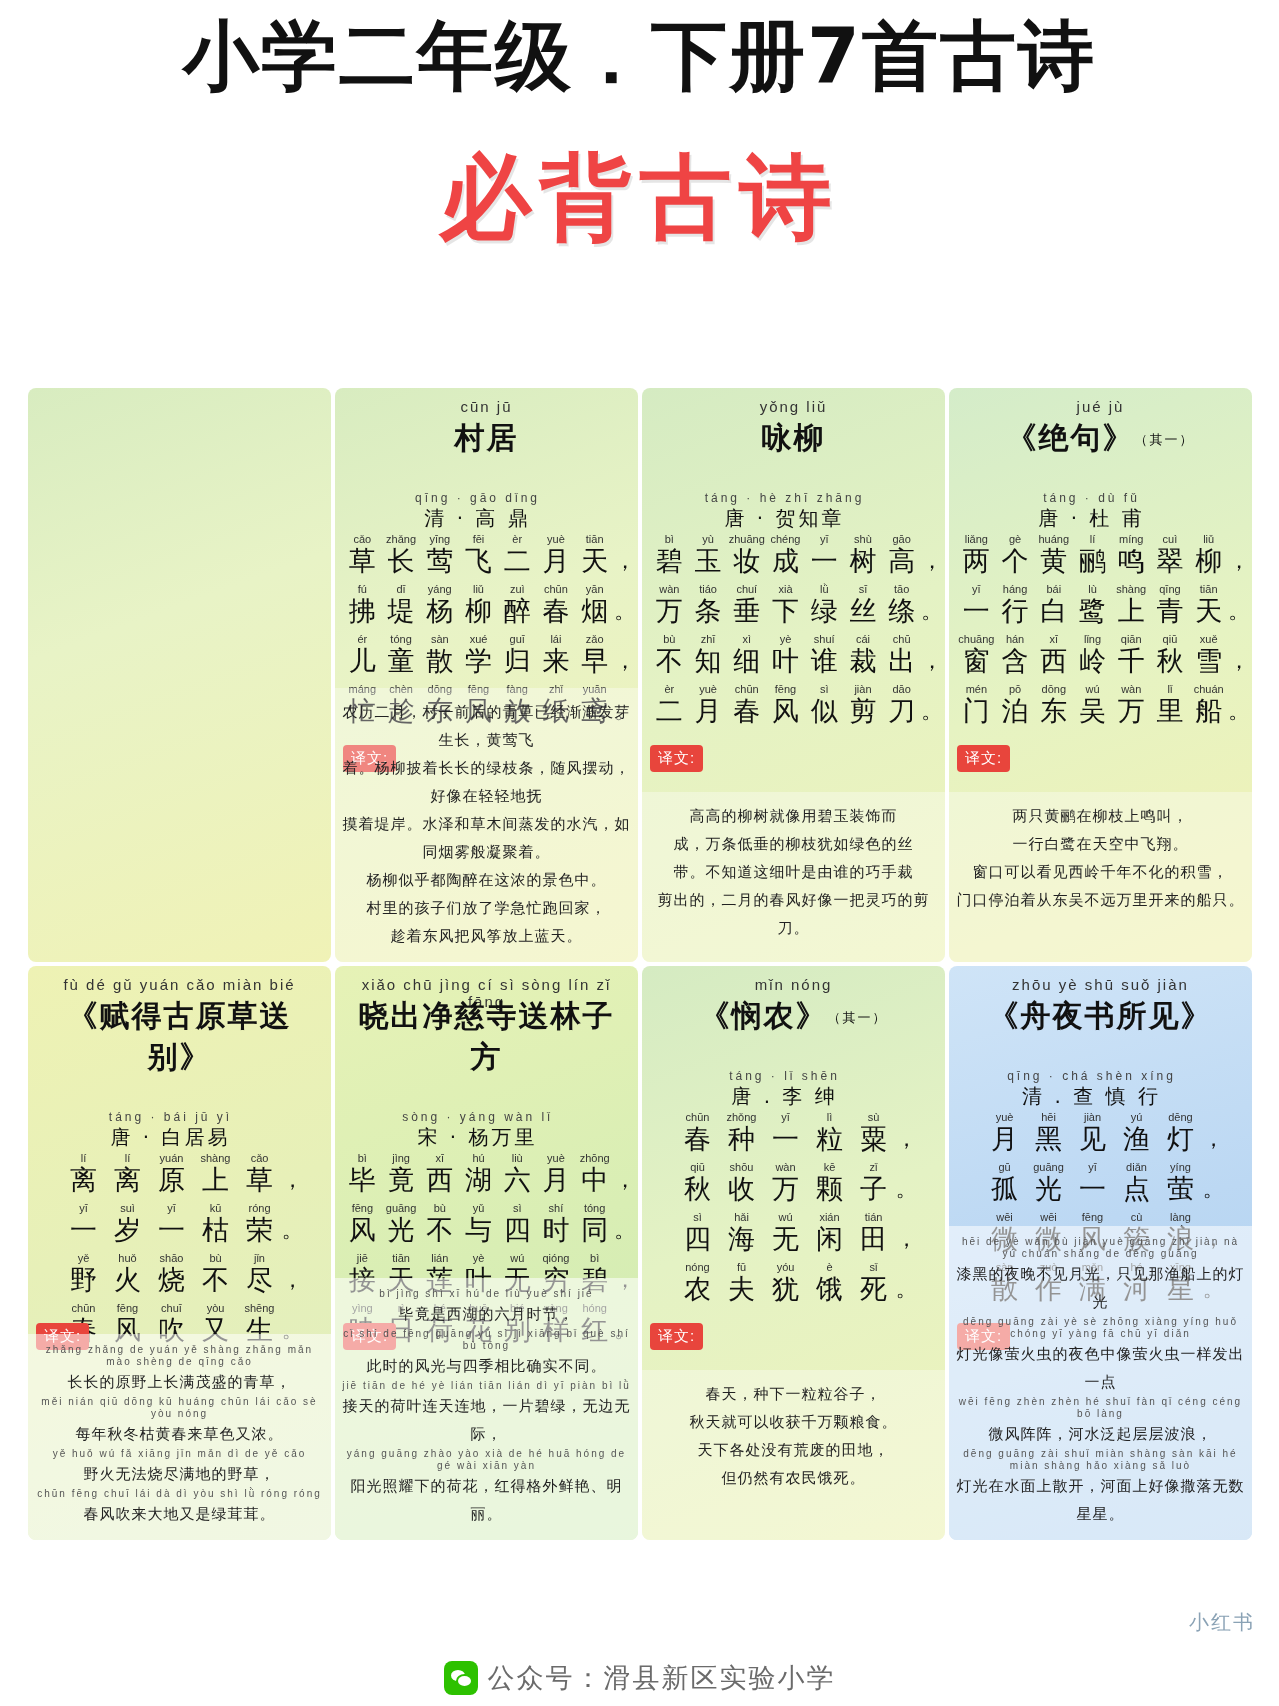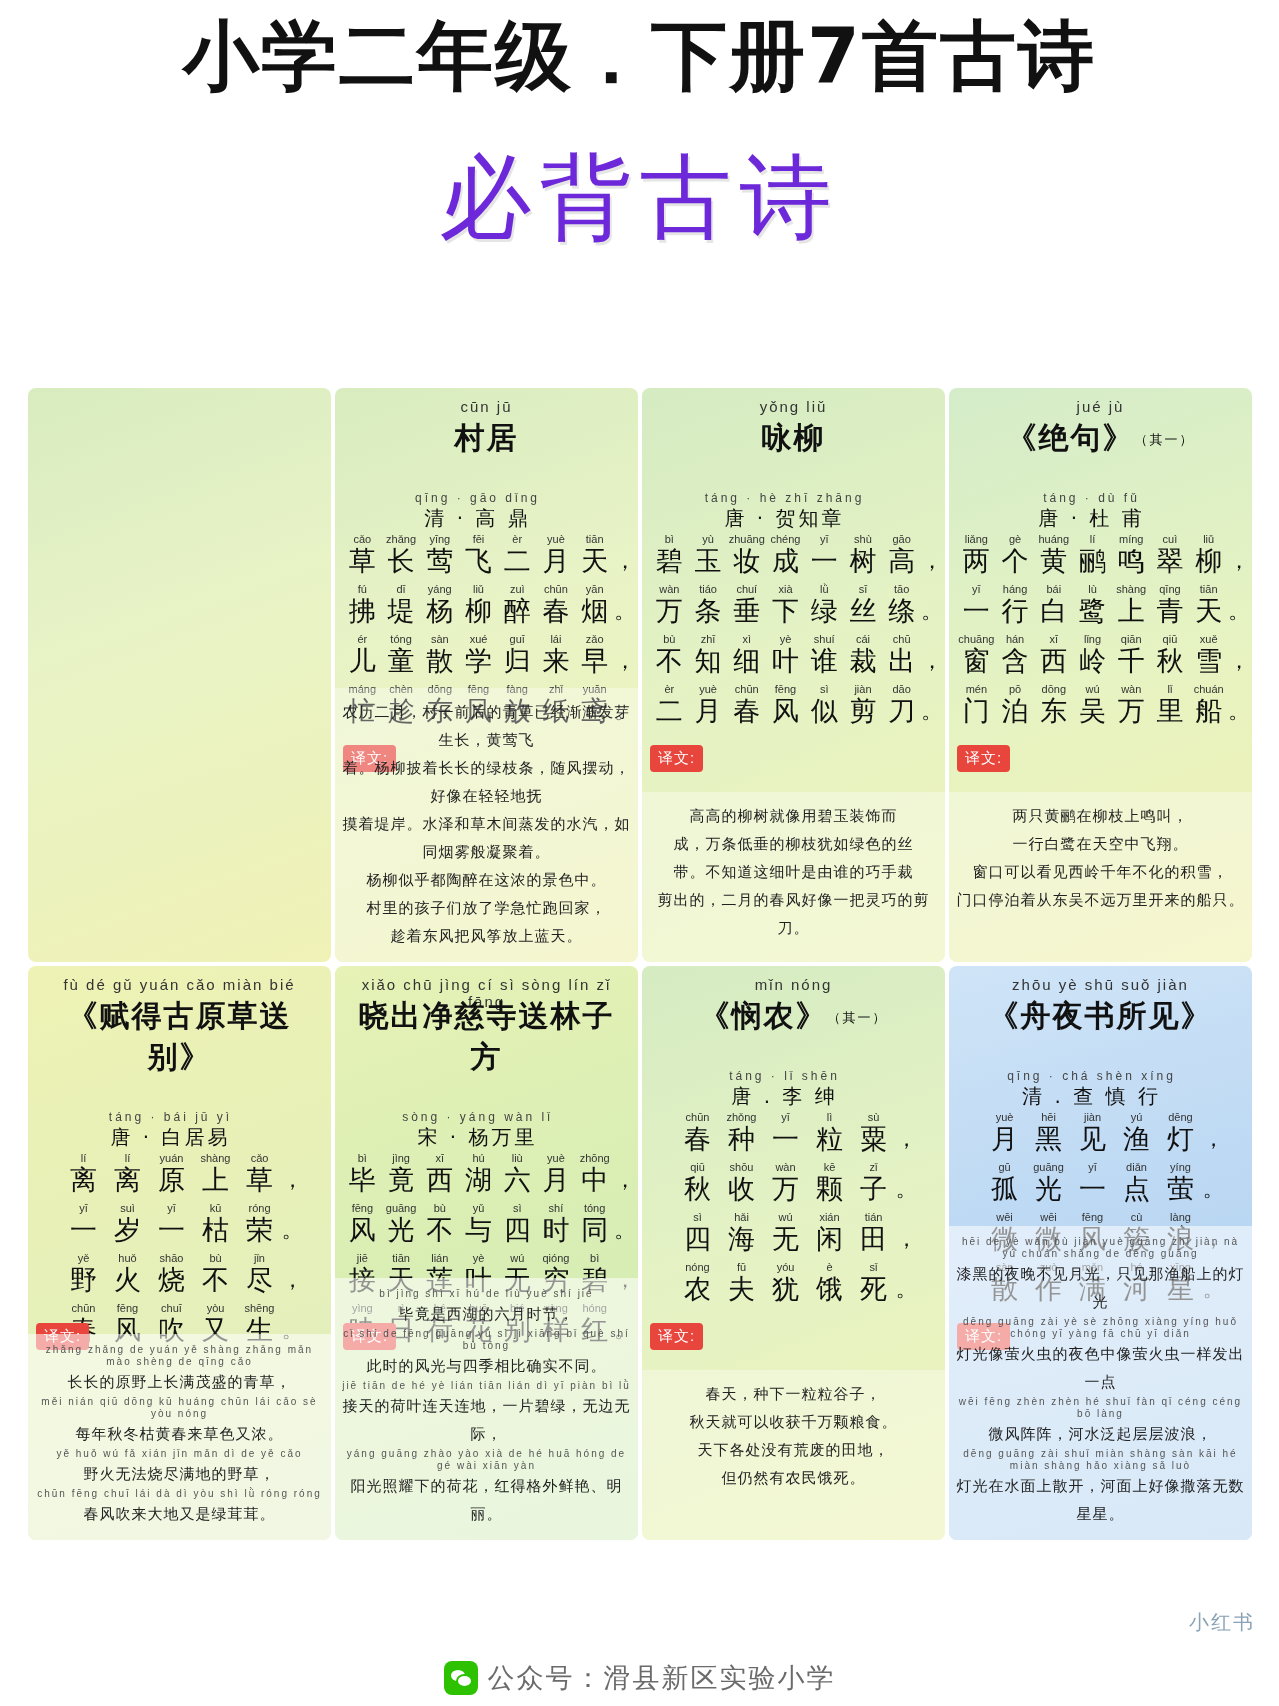--- a/index.html
+++ b/index.html
@@ -17,23 +17,23 @@
   .title-main{
     font-family:"DejaVu Sans", sans-serif;
     font-weight:bold;
     font-size:76px;
     letter-spacing:2px;
     color:#111;
     line-height:1.1;
   }
   .title-sub{
     font-family:"DejaVu Sans", sans-serif;
-    font-weight:normal;
+    font-weight:bold;
     font-size:92px;
-    color:#6d28d9;
+    color:#ef4444;
     letter-spacing:8px;
     margin-top:38px;
     text-shadow:2px 3px 0 rgba(0,0,0,0.10);
   }
 
   .grid{
     position:absolute;
     left:28px;top:388px;
     width:1224px;
     display:grid;
@@ -737,21 +737,21 @@
           </span>
           <span class="punc">。</span>
         </div>
       </div>
       <div class="badge">译文:</div>
       <div class="trans">
         <div class="t-py">zhǎng zhǎng de yuán yě shàng zhǎng mǎn mào shèng de qīng cǎo</div>
         <div class="t-line">长长的原野上长满茂盛的青草，</div>
         <div class="t-py">měi nián qiū dōng kū huáng chūn lái cǎo sè yòu nóng</div>
         <div class="t-line">每年秋冬枯黄春来草色又浓。</div>
-        <div class="t-py">yě huǒ wú fǎ xián jǐn mǎn dì de yě cǎo</div>
+        <div class="t-py">yě huǒ wú fǎ xiāng jǐn mǎn dì de yě cǎo</div>
         <div class="t-line">野火无法烧尽满地的野草，</div>
         <div class="t-py">chūn fēng chuī lái dà dì yòu shì lǜ róng róng</div>
         <div class="t-line">春风吹来大地又是绿茸茸。</div>
       </div>
     </div>
     <div class="card c-lime">
       <div class="py-title">xiǎo chū jìng cí sì sòng lín zǐ fāng</div>
       <div class="poem-title">晓出净慈寺送林子方</div>
       <div class="author-wrap">
         <div class="author-py">sòng · yáng wàn lǐ</div>

